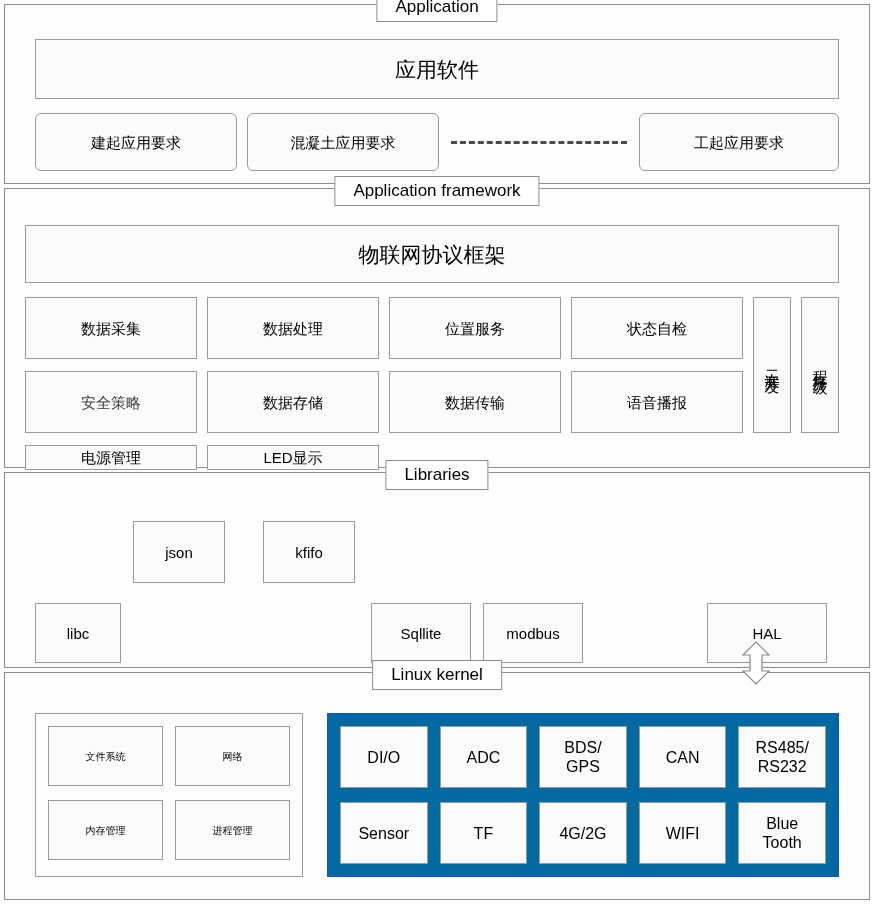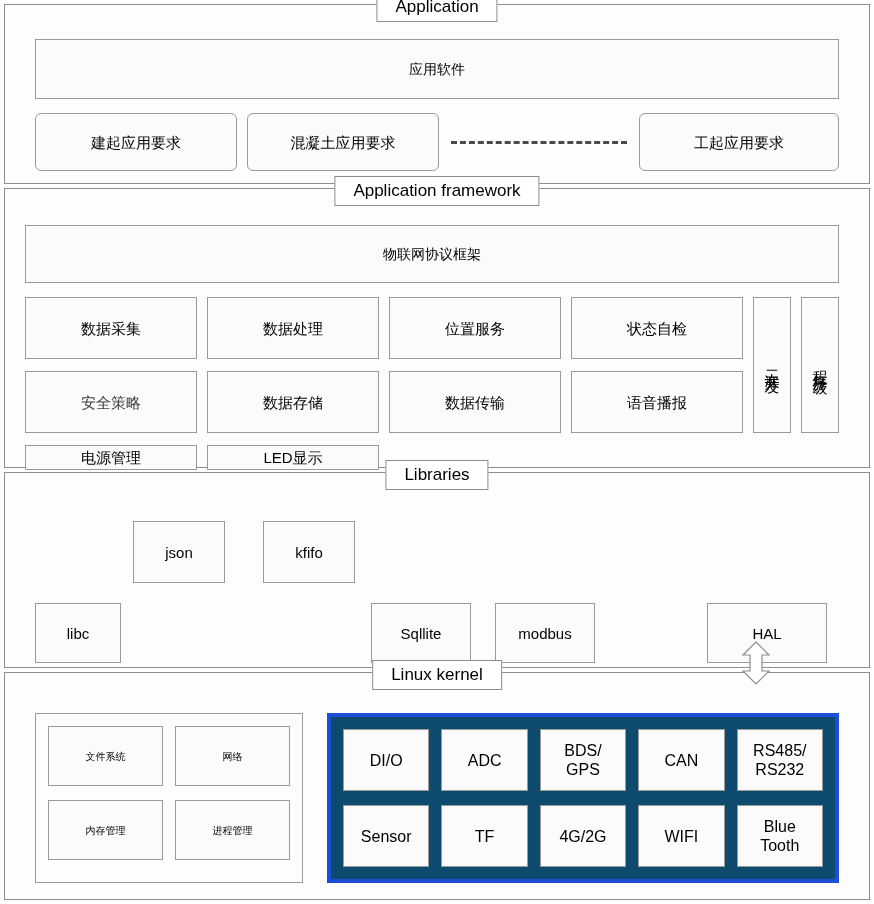--- a/index.html
+++ b/index.html
@@ -50,21 +50,21 @@
     box-sizing: border-box;
     display: flex;
     align-items: center;
     justify-content: center;
     text-align: center;
     font-size: 15px;
     line-height: 19px;
     padding: 2px 4px;
   }
   .wide-box {
-    font-size: 14px;
+    font-size: 21px;
   }
 
   
   #layer-application {
     height: 180px;
     padding: 26px 30px 0 30px;
   }
   #app-software {
     height: 60px;
     margin-top: 8px;
@@ -135,21 +135,21 @@
   .lib-row-2 {
     position: relative;
     height: 60px;
     margin-top: 20px;
   }
   .lib-row-1 .box, .lib-row-2 .box { position: absolute; top: 0; }
   #lib-json { left: 98px; width: 92px; height: 62px; }
   #lib-kfifo { left: 228px; width: 92px; height: 62px; }
   #lib-libc { left: 0px; width: 86px; height: 60px; }
   #lib-sqllite { left: 336px; width: 100px; height: 60px; }
-  #lib-modbus { left: 448px; width: 100px; height: 60px; margin-left: 12px; }
+  #lib-modbus { left: 448px; width: 100px; height: 60px; }
   #lib-hal { left: 672px; width: 120px; height: 60px; }
 
   
   #layer-kernel {
     flex: 1;
     padding: 26px 30px 0 30px;
   }
   .kernel-body {
     display: flex;
     margin-top: 14px;
@@ -160,22 +160,22 @@
     background: #fdfdfd;
     padding: 12px;
     display: grid;
     grid-template-columns: 1fr 1fr;
     grid-template-rows: 60px 60px;
     gap: 14px 12px;
     width: 268px;
     box-sizing: border-box;
   }
   .kernel-drivers {
-    border: 4px solid #1d4ed8;
-    background: #0c4a6e;
+    border: 1px solid #1d4ed8;
+    background: #0369a1;
     padding: 12px;
     display: grid;
     grid-template-columns: repeat(5, 1fr);
     grid-template-rows: 62px 62px;
     gap: 14px 12px;
     flex: 1;
     box-sizing: border-box;
   }
   .kernel-drivers .box { font-size: 16px; }
   .kernel-os .box { font-size: 10px; }

